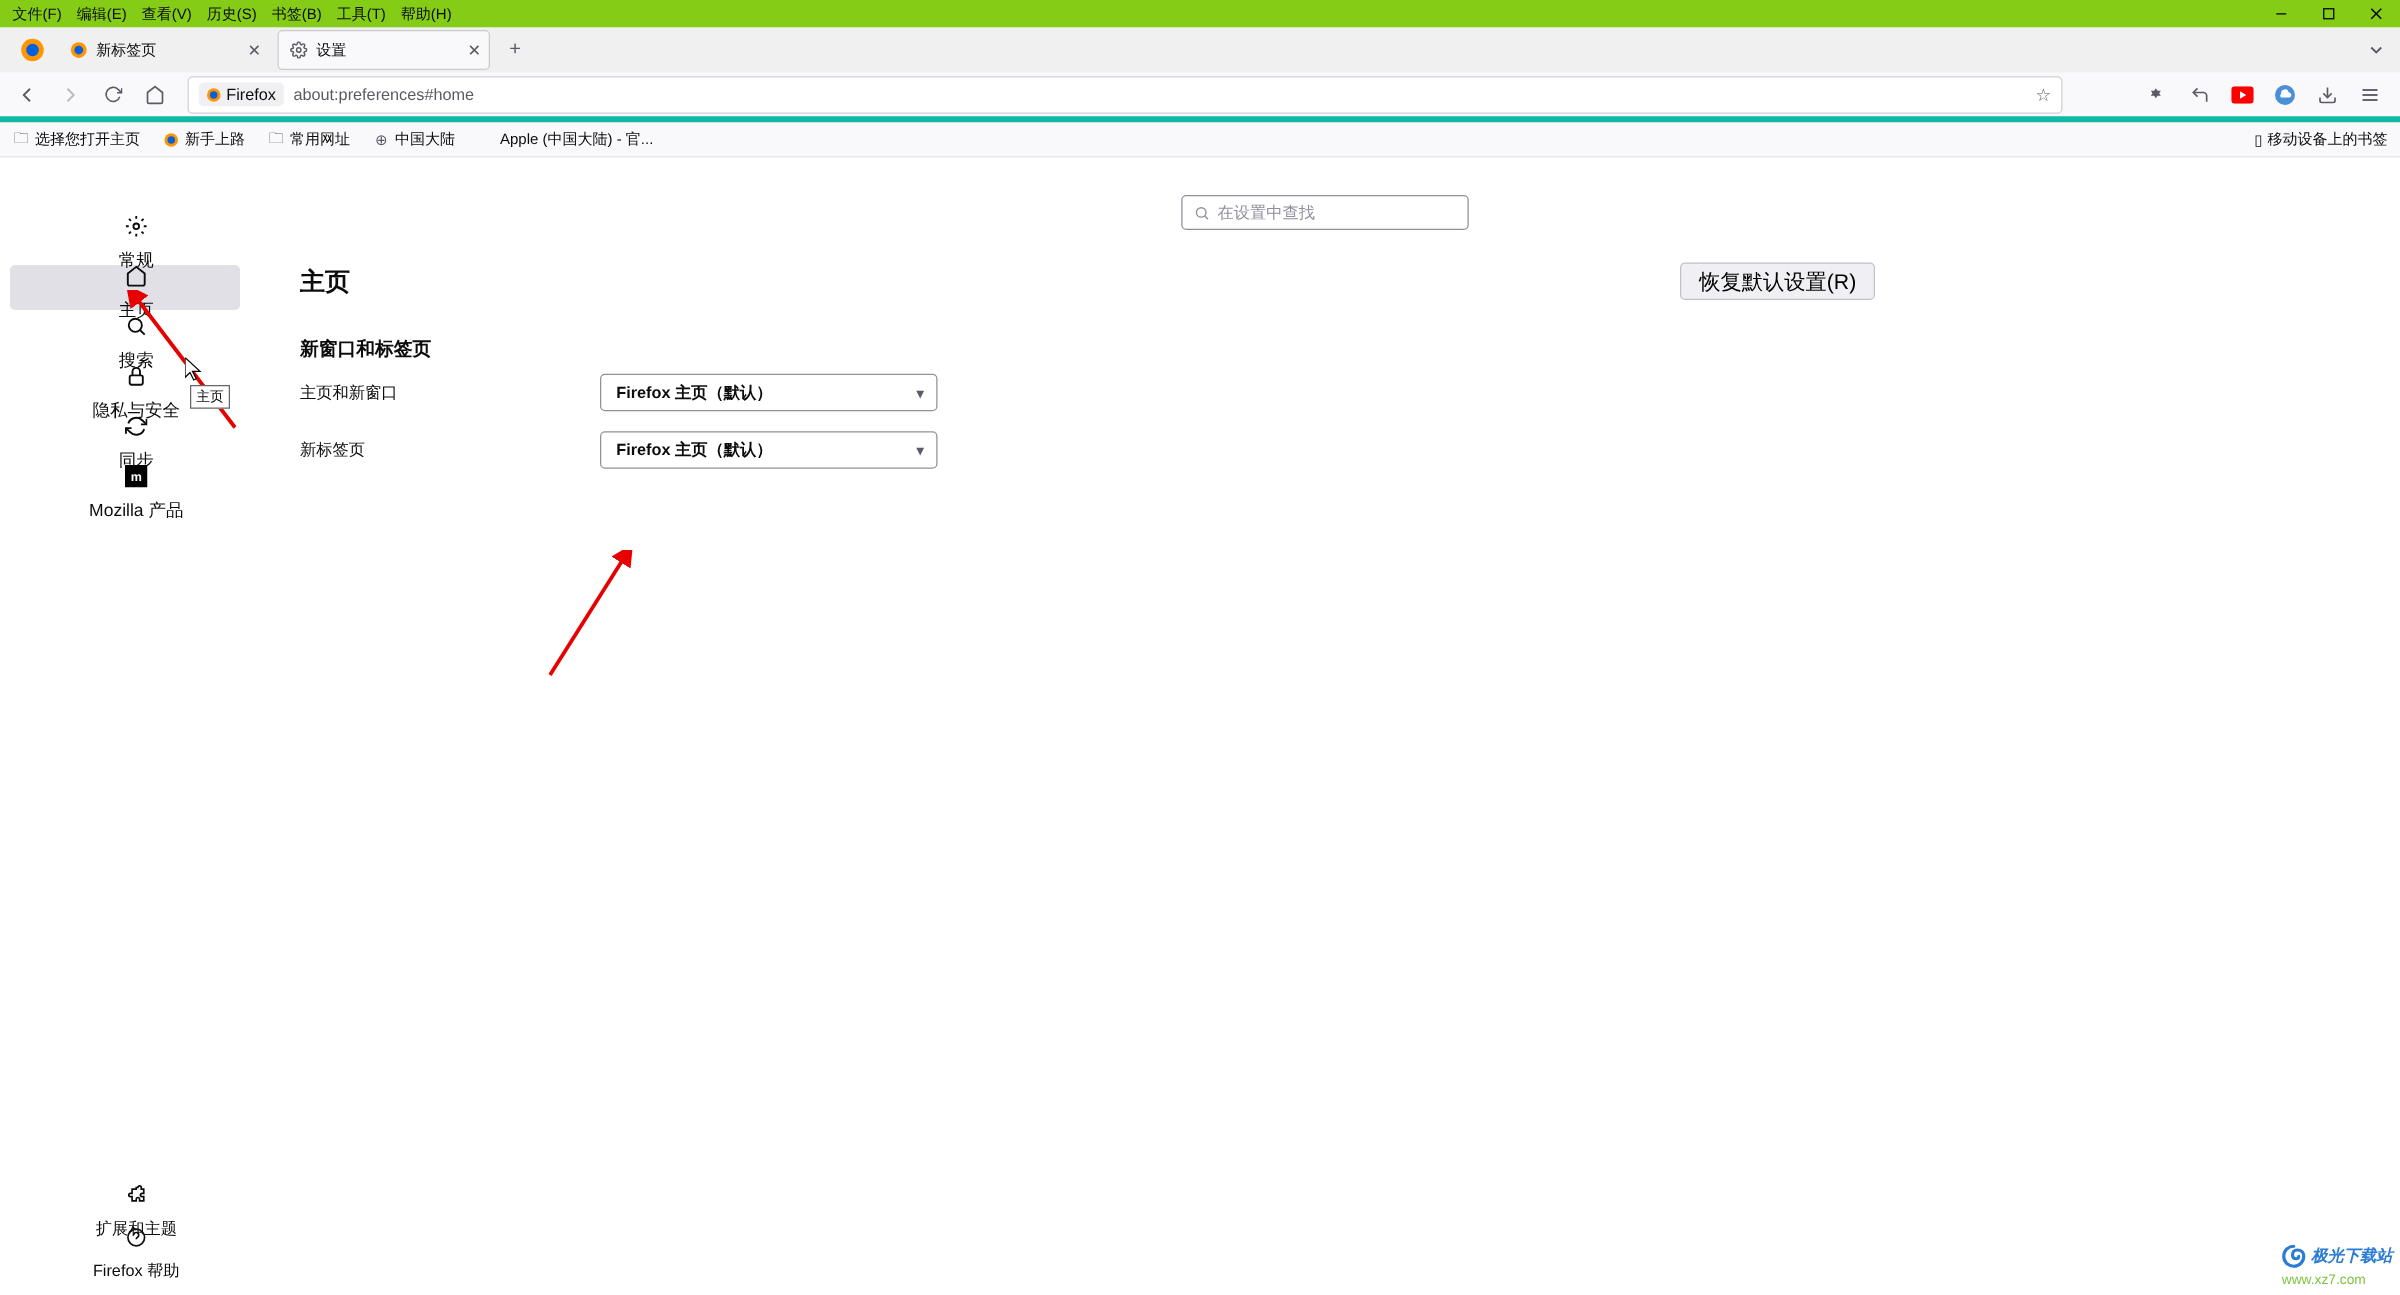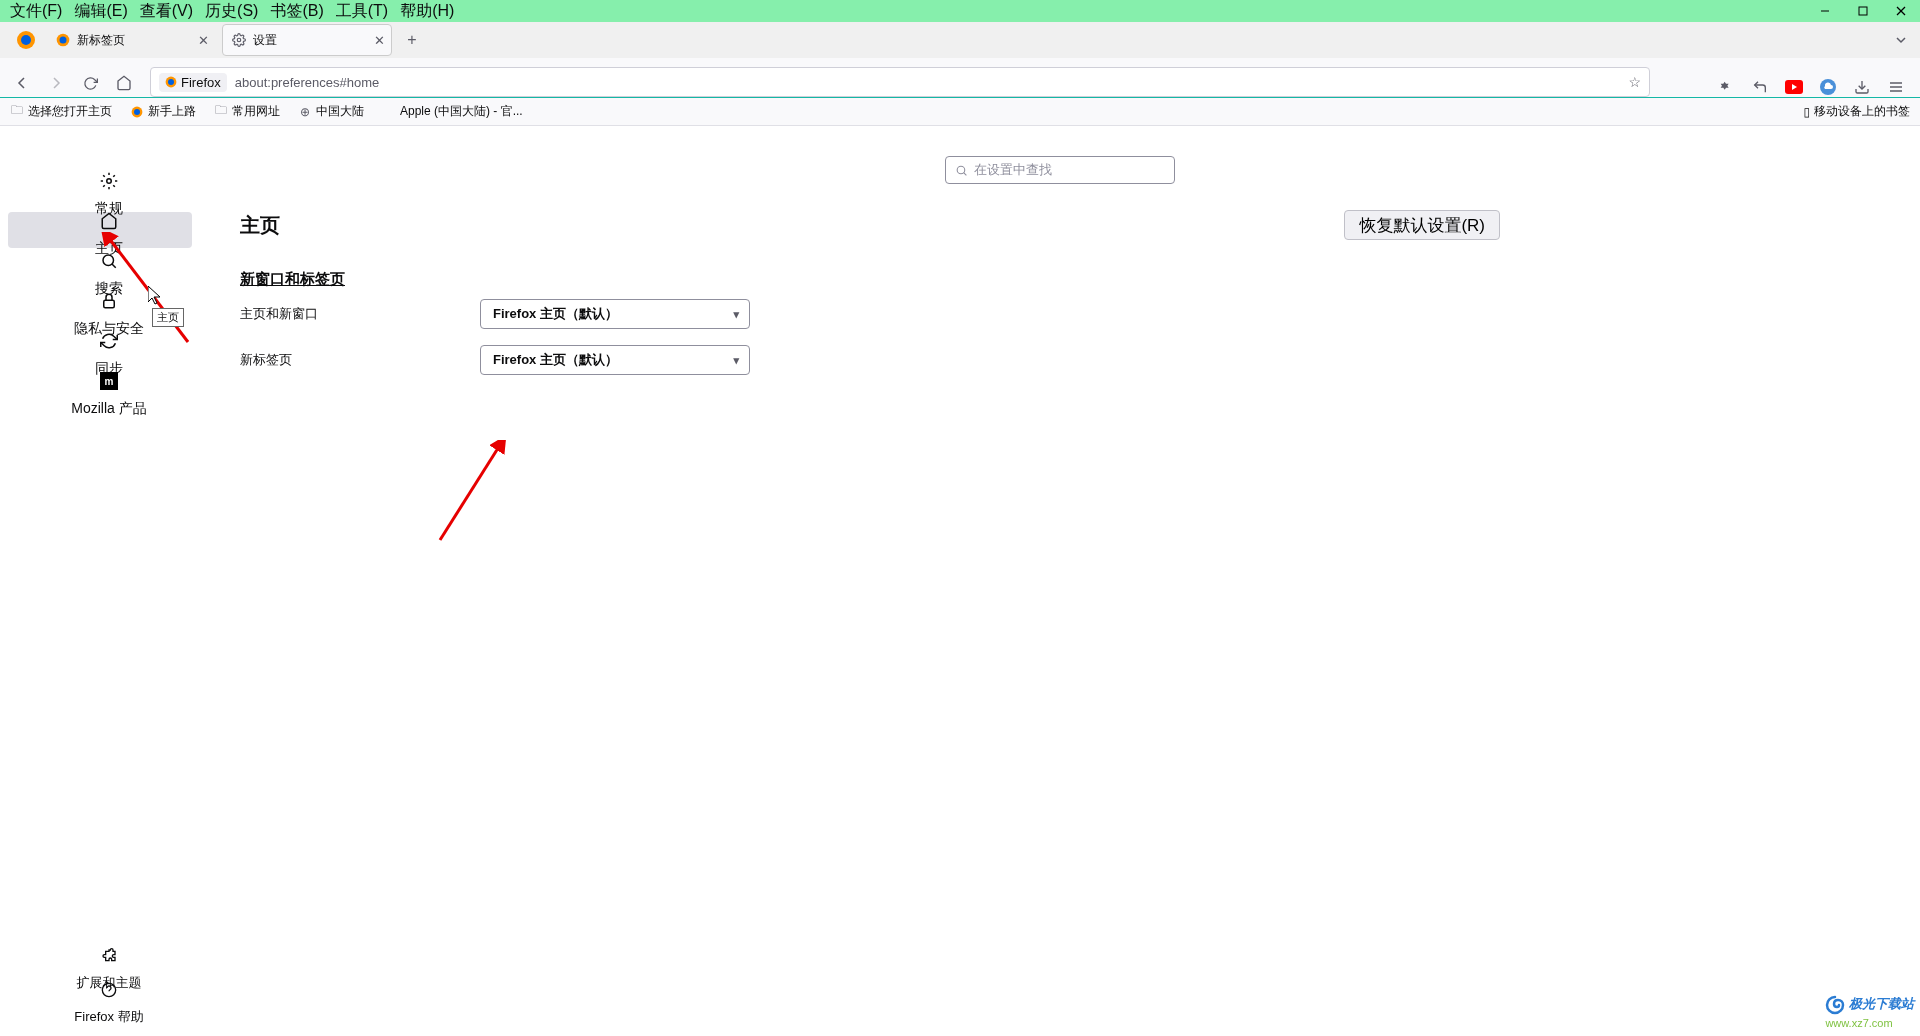--- a/index.html
+++ b/index.html
@@ -1,35 +1,35 @@
 <!DOCTYPE html>
 <html><head>
 <meta charset="utf-8">
 <style>
 * { box-sizing: border-box; margin: 0; padding: 0; }
 body { font-family: "Microsoft YaHei", -apple-system, sans-serif; font-size: 13px; color: #0c0c0d; background: #f0f0f0; width: 1920px; height: 1036px; overflow: hidden; position: relative; }
 
 
-.menubar { height: 22px; background: #86efac; display: flex; align-items: center; padding: 0 4px; font-size: 16px; }
+.menubar { height: 22px; background: #84cc16; display: flex; align-items: center; padding: 0 4px; font-size: 12px; }
 .menubar span { padding: 2px 6px; cursor: default; }
 .win-controls { position: absolute; right: 0; top: 0; height: 22px; display: flex; align-items: center; }
 .win-controls span { width: 38px; height: 22px; display: flex; align-items: center; justify-content: center; font-size: 12px; }
 
 
 .tabbar { height: 36px; background: #f0f0f0; display: flex; align-items: center; padding-left: 6px; }
 .ff-logo { width: 24px; height: 24px; display:flex;align-items:center;justify-content:center; margin: 0 8px; }
 .tab { height: 32px; min-width: 170px; max-width: 180px; background: #f9f9fb; border: 1px solid #ccc; border-radius: 4px; display: flex; align-items: center; padding: 0 8px; margin-right: 6px; font-size: 12px; position: relative; }
 .tab.inactive { background: transparent; border: 1px solid transparent; }
 .tab .tab-icon { width: 16px; height: 16px; margin-right: 6px; display:flex;align-items:center;justify-content:center; }
 .tab .tab-close { position: absolute; right: 6px; font-size: 13px; color: #5b5b66; }
 .newtab { width: 28px; height: 28px; display:flex;align-items:center;justify-content:center; font-size: 16px; color: #5b5b66; }
 .tabbar-dropdown { margin-left: auto; margin-right: 12px; font-size: 14px; color: #5b5b66; }
 
 
-.navbar { height: 40px; background: #f9f9fb; border-bottom: 1px solid #14b8a6; display: flex; align-items: flex-end; padding: 0 8px; gap: 6px; }
+.navbar { height: 40px; background: #f9f9fb; border-bottom: 5px solid #14b8a6; display: flex; align-items: center; padding: 0 8px; gap: 6px; }
 .nav-btn { width: 28px; height: 28px; display:flex;align-items:center;justify-content:center; color: #5b5b66; border-radius: 4px; }
 .urlbar { flex: 1; height: 30px; background: #fff; border: 1px solid #cfcfd8; border-radius: 4px; display: flex; align-items: center; padding: 0 8px; margin: 0 60px 0 6px; font-size: 13px; }
 .urlbar .ff-badge { display: flex; align-items: center; background:#f0f0f4; border-radius:4px; padding:2px 6px; margin-right:8px; gap:4px;}
 .urlbar .star { color: #5b5b66; font-size:14px; margin-left:auto;}
 .right-icons { display: flex; align-items: center; gap: 14px; padding-right: 6px; }
 .right-icons .ic { width: 20px; height: 20px; display:flex;align-items:center;justify-content:center; color:#5b5b66;}
 
 
 .bmbar { height: 28px; background: #f9f9fb; border-bottom: 1px solid #e0e0e6; display: flex; align-items: center; padding: 0 10px; font-size: 12px; gap: 18px; }
 .bm-item { display: flex; align-items: center; gap: 4px; color: #0c0c0d; }
@@ -47,21 +47,21 @@
 
 .main { flex: 1; padding: 30px 40px; position: relative; }
 .search-row { display:flex; justify-content:center; margin-bottom: 26px;}
 .search-box { width: 230px; height: 28px; border:1px solid #8f8f9d; border-radius:4px; display:flex; align-items:center; padding:0 8px; color:#5b5b66; font-size:13px;}
 .search-box .sicon { margin-right:6px; width:14px; height:14px; display:flex;align-items:center;justify-content:center;}
 
 .header-row { display:flex; align-items:center; margin-bottom: 30px;}
 h1 { font-size: 20px; font-weight: 600; }
 .restore-btn { margin-left: auto; margin-right: 380px; height: 30px; padding: 0 14px; border:1px solid #c0c0c8; border-radius:4px; background:#f0f0f4; font-size:17px; }
 
-h2 { font-size: 15px; font-weight: 700; margin-bottom: 10px; text-decoration: underline; }
+h2 { font-size: 15px; font-weight: 700; margin-bottom: 10px; }
 .desc { font-size: 13px; margin-bottom: 28px; }
 .row { display:flex; align-items:center; margin-bottom: 16px; }
 .row-label { width: 240px; font-size: 13px; }
 .dropdown { width: 270px; height: 30px; border:1px solid #8f8f9d; border-radius:4px; background:#fff; display:flex; align-items:center; padding:0 12px; font-size:13px; font-weight:600; position:relative;}
 .dropdown .chev { position:absolute; right:10px; font-size:11px; color:#5b5b66;}
 
 
 .arrow { position:absolute; pointer-events:none; }
 .cursor { position:absolute; pointer-events:none; width: 14px; height: 20px; }
 .tooltip { position:absolute; background:#fff; border:1px solid #666; padding:1px 4px; font-size:11px; }

